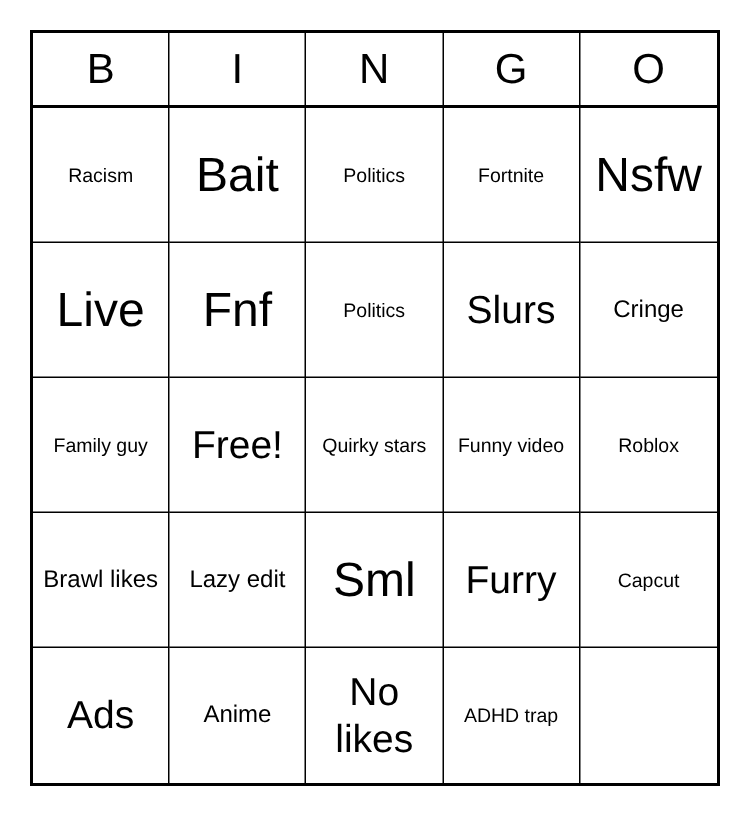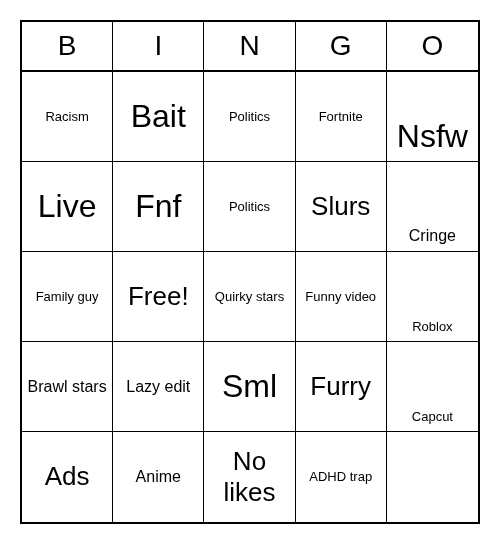--- a/index.html
+++ b/index.html
@@ -53,21 +53,20 @@
       border-bottom: 1px solid #000;
       display: flex;
       align-items: center;
       justify-content: center;
       text-align: center;
       padding: 6px 4px;
     }
 
     .bingo-cell:nth-child(5n) {
       border-right: none;
-      align-items: flex-end;
     }
 
     .bingo-cell:nth-child(n+21) {
       border-bottom: none;
     }
 
     .cell-text {
       line-height: 1.2;
     }
 
@@ -140,21 +139,21 @@
       <div class="bingo-cell">
         <span class="cell-text size-small">Quirky stars</span>
       </div>
       <div class="bingo-cell">
         <span class="cell-text size-small">Funny video</span>
       </div>
       <div class="bingo-cell">
         <span class="cell-text size-small">Roblox</span>
       </div>
       <div class="bingo-cell">
-        <span class="cell-text size-medium">Brawl stars</span>
+        <span class="cell-text size-medium">Brawl likes</span>
       </div>
       <div class="bingo-cell">
         <span class="cell-text size-medium">Lazy edit</span>
       </div>
       <div class="bingo-cell">
         <span class="cell-text size-xlarge">Sml</span>
       </div>
       <div class="bingo-cell">
         <span class="cell-text size-large">Furry</span>
       </div>

